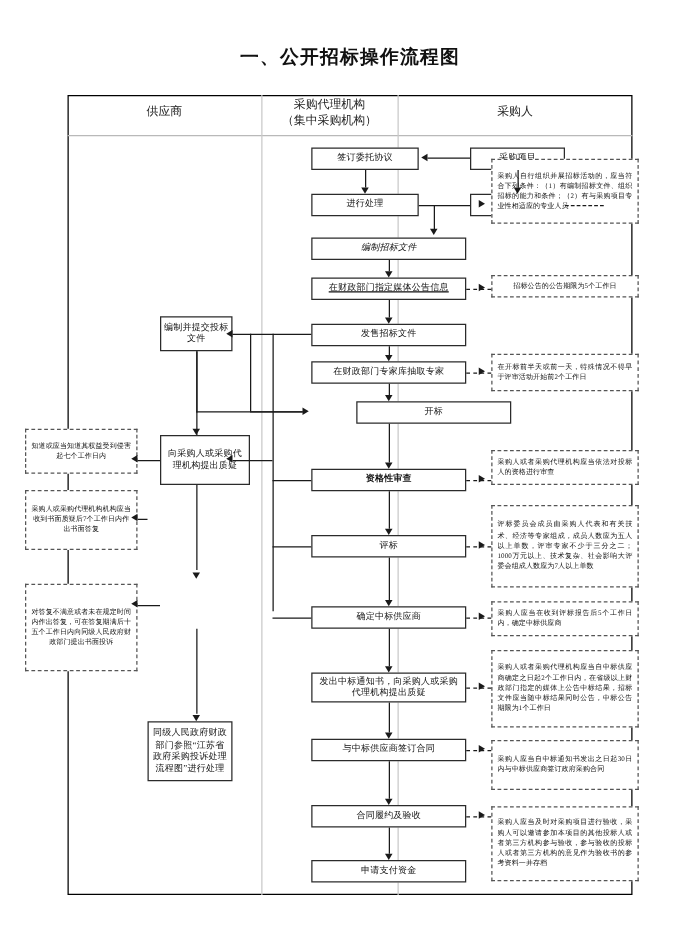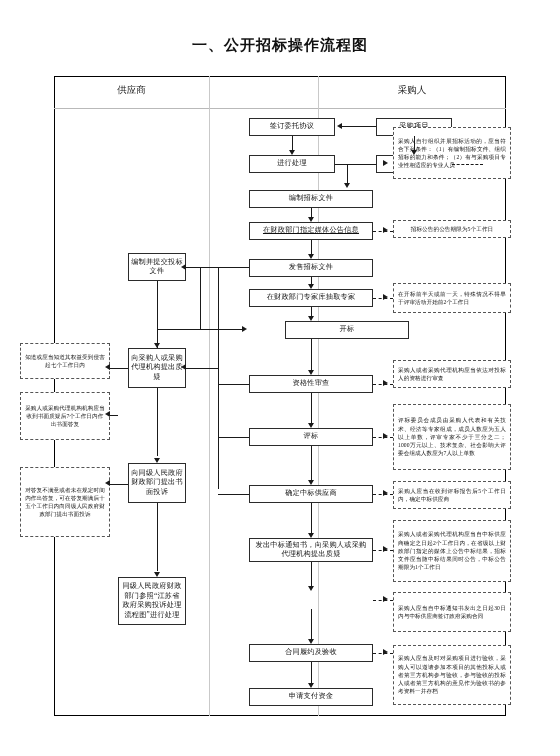--- a/index.html
+++ b/index.html
@@ -103,42 +103,46 @@
 <div id="page">
 
   <div class="title">一、公开招标操作流程图</div>
 
   <div class="frame"></div>
   <div class="hdr-rule"></div>
   <div class="vline v1"></div>
   <div class="vline v2"></div>
 
   <div class="lane-hdr h1">供应商</div>
+  <div class="lane-hdr h2">
+    <div>采购代理机构</div>
+    <div>（集中采购机构）</div>
+  </div>
   <div class="lane-hdr h3">采购人</div>
 
   <div class="node" style="left:249px;top:118px;width:86px;height:18px;">签订委托协议</div>
   <div class="node" style="left:376px;top:118px;width:76px;height:18px;">采购项目</div>
   <div class="node" style="left:249px;top:155px;width:86px;height:18px;">进行处理</div>
   <div class="node" style="left:376px;top:155px;width:76px;height:18px;">自行组织</div>
 
-  <div class="node" style="left:249px;top:190px;width:124px;height:18px;">编制招标文件</div>
+  <div class="node" style="left:249px;top:190px;width:124px;height:18px;font-style:italic;">编制招标文件</div>
   <div class="node" style="left:249px;top:222px;width:124px;height:18px;text-decoration:underline;">在财政部门指定媒体公告信息</div>
   <div class="node" style="left:249px;top:259px;width:124px;height:18px;">发售招标文件</div>
   <div class="node" style="left:249px;top:289px;width:124px;height:18px;">在财政部门专家库抽取专家</div>
   <div class="node" style="left:249px;top:321px;width:124px;height:18px;margin-left:36px;">开标</div>
-  <div class="node" style="left:249px;top:375px;width:124px;height:18px;">资格性审查</div>
+  <div class="node" style="left:249px;top:375px;width:124px;height:18px;font-weight:bold;">资格性审查</div>
   <div class="node" style="left:249px;top:428px;width:124px;height:18px;">评标</div>
   <div class="node" style="left:249px;top:485px;width:124px;height:18px;">确定中标供应商</div>
   <div class="node" style="left:249px;top:538px;width:124px;height:24px;">发出中标通知书，向采购人或采购代理机构提出质疑</div>
+  <div class="node" style="left:249px;top:591px;width:124px;height:18px;">与中标供应商签订合同</div>
   <div class="node" style="left:249px;top:644px;width:124px;height:18px;">合同履约及验收</div>
   <div class="node" style="left:249px;top:688px;width:124px;height:18px;">申请支付资金</div>
 
   <div class="node" style="left:128px;top:253px;width:58px;height:28px;">编制并提交投标文件</div>
-  <div class="node" style="left:128px;top:348px;width:58px;height:40px;">向采购人或采购代理机构提出质疑</div>
-  <div class="node" style="left:128px;top:463px;width:58px;height:40px;">向同级人民政府财政部门提出书面投诉</div>
+  <div class="node" style="left:128px;top:348px;width:72px;height:40px;">向采购人或采购代理机构提出质疑</div>
   <div class="node" style="left:118px;top:577px;width:68px;height:48px;">同级人民政府财政部门参照“江苏省政府采购投诉处理流程图”进行处理</div>
 
   <div class="note center" style="left:20px;top:343px;width:90px;height:36px;">
       <span>知道或应当知道其权益受到侵害起七个工作日内</span>
     </div>
   <div class="note center" style="left:20px;top:392px;width:90px;height:48px;">
       <span>采购人或采购代理机构机构应当收到书面质疑后7个工作日内作出书面答复</span>
     </div>
   <div class="note center" style="left:20px;top:467px;width:90px;height:70px;">
       <span>对答复不满意或者未在规定时间内作出答复，可在答复期满后十五个工作日内向同级人民政府财政部门提出书面投诉</span>

